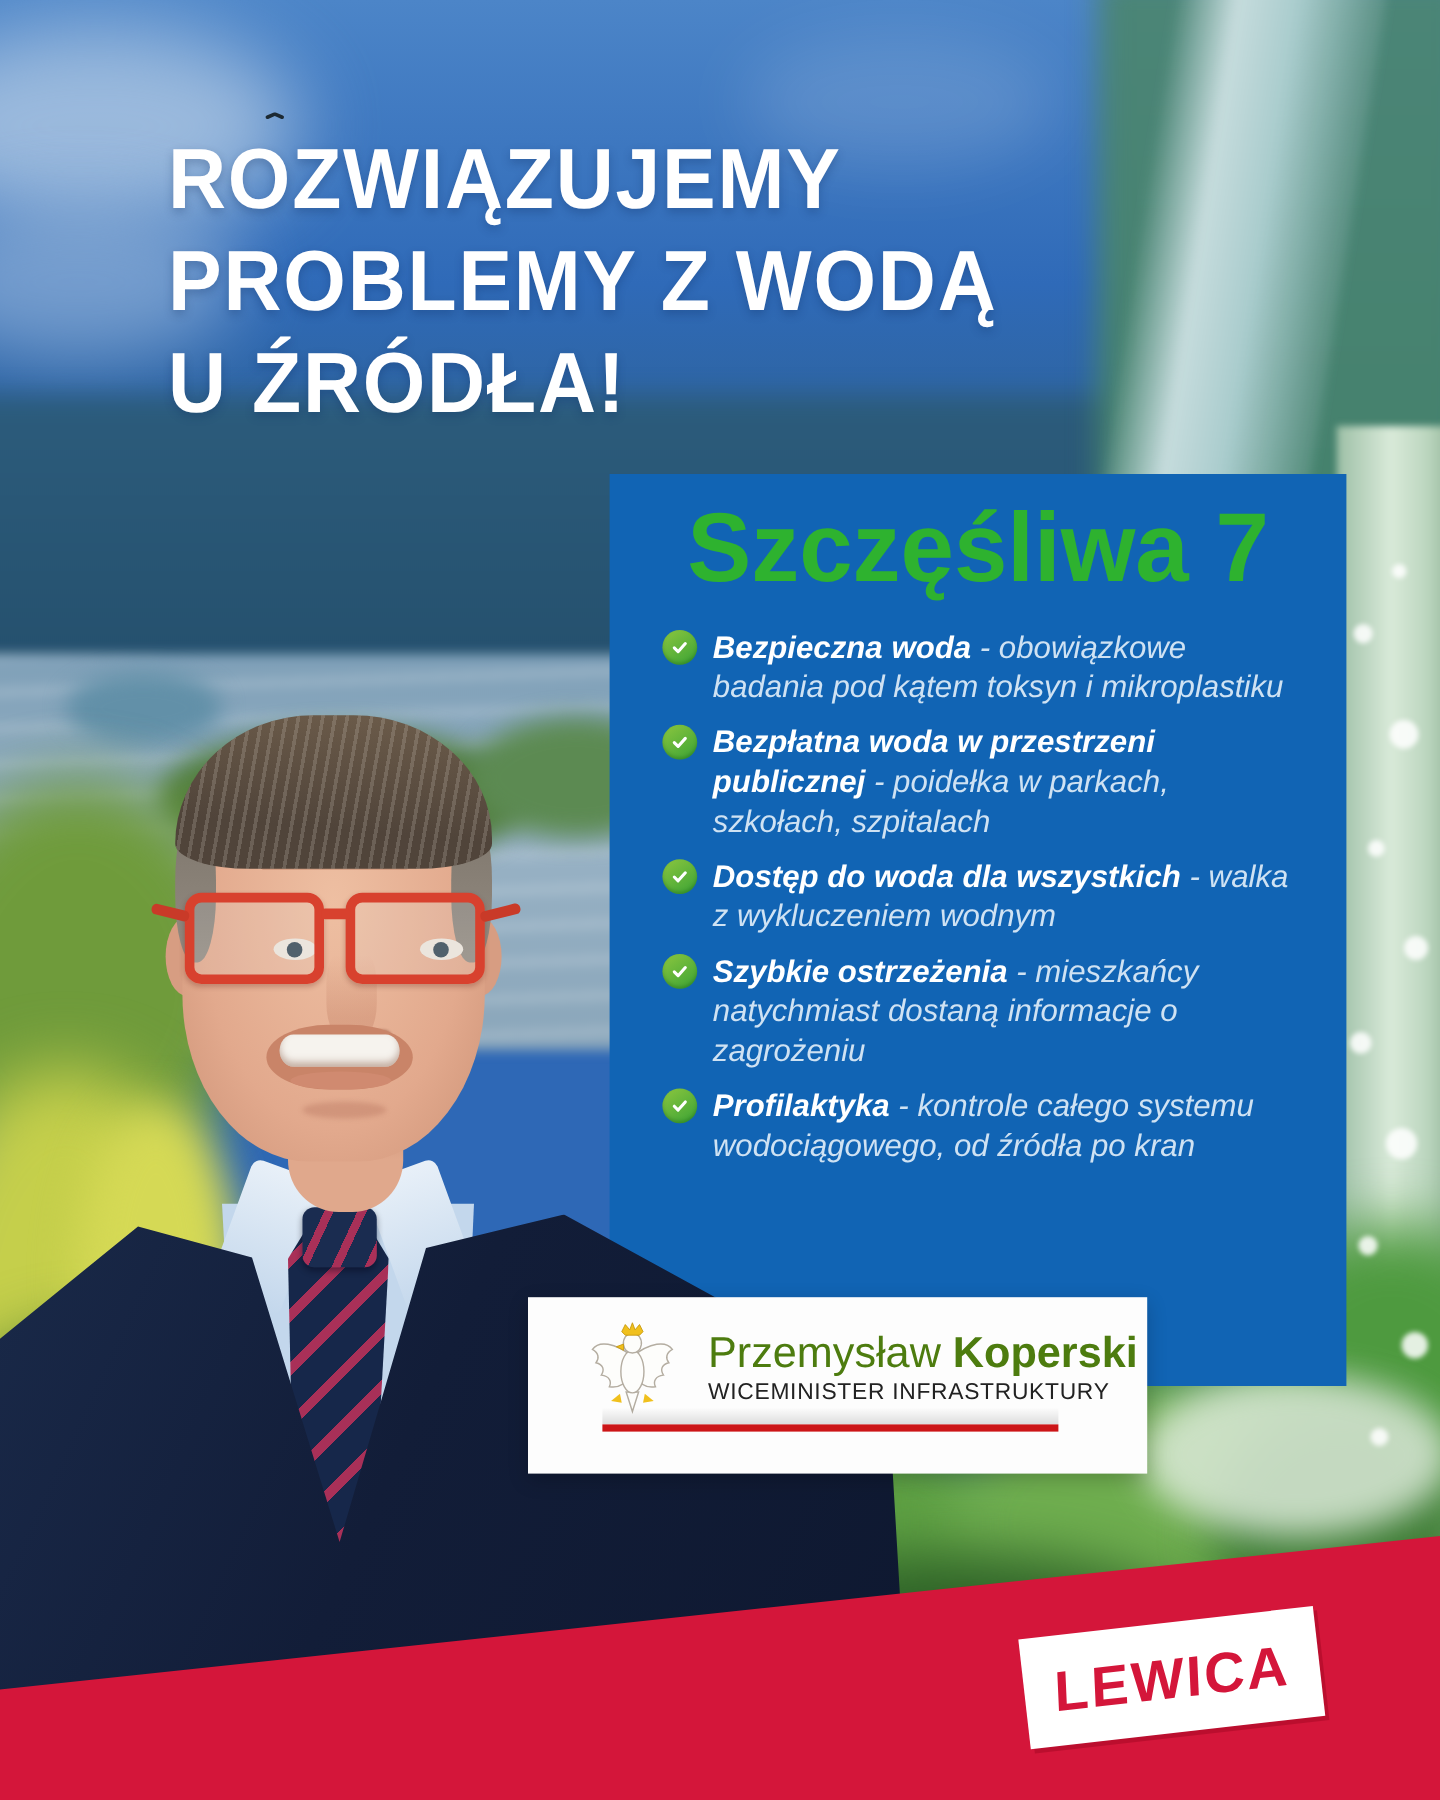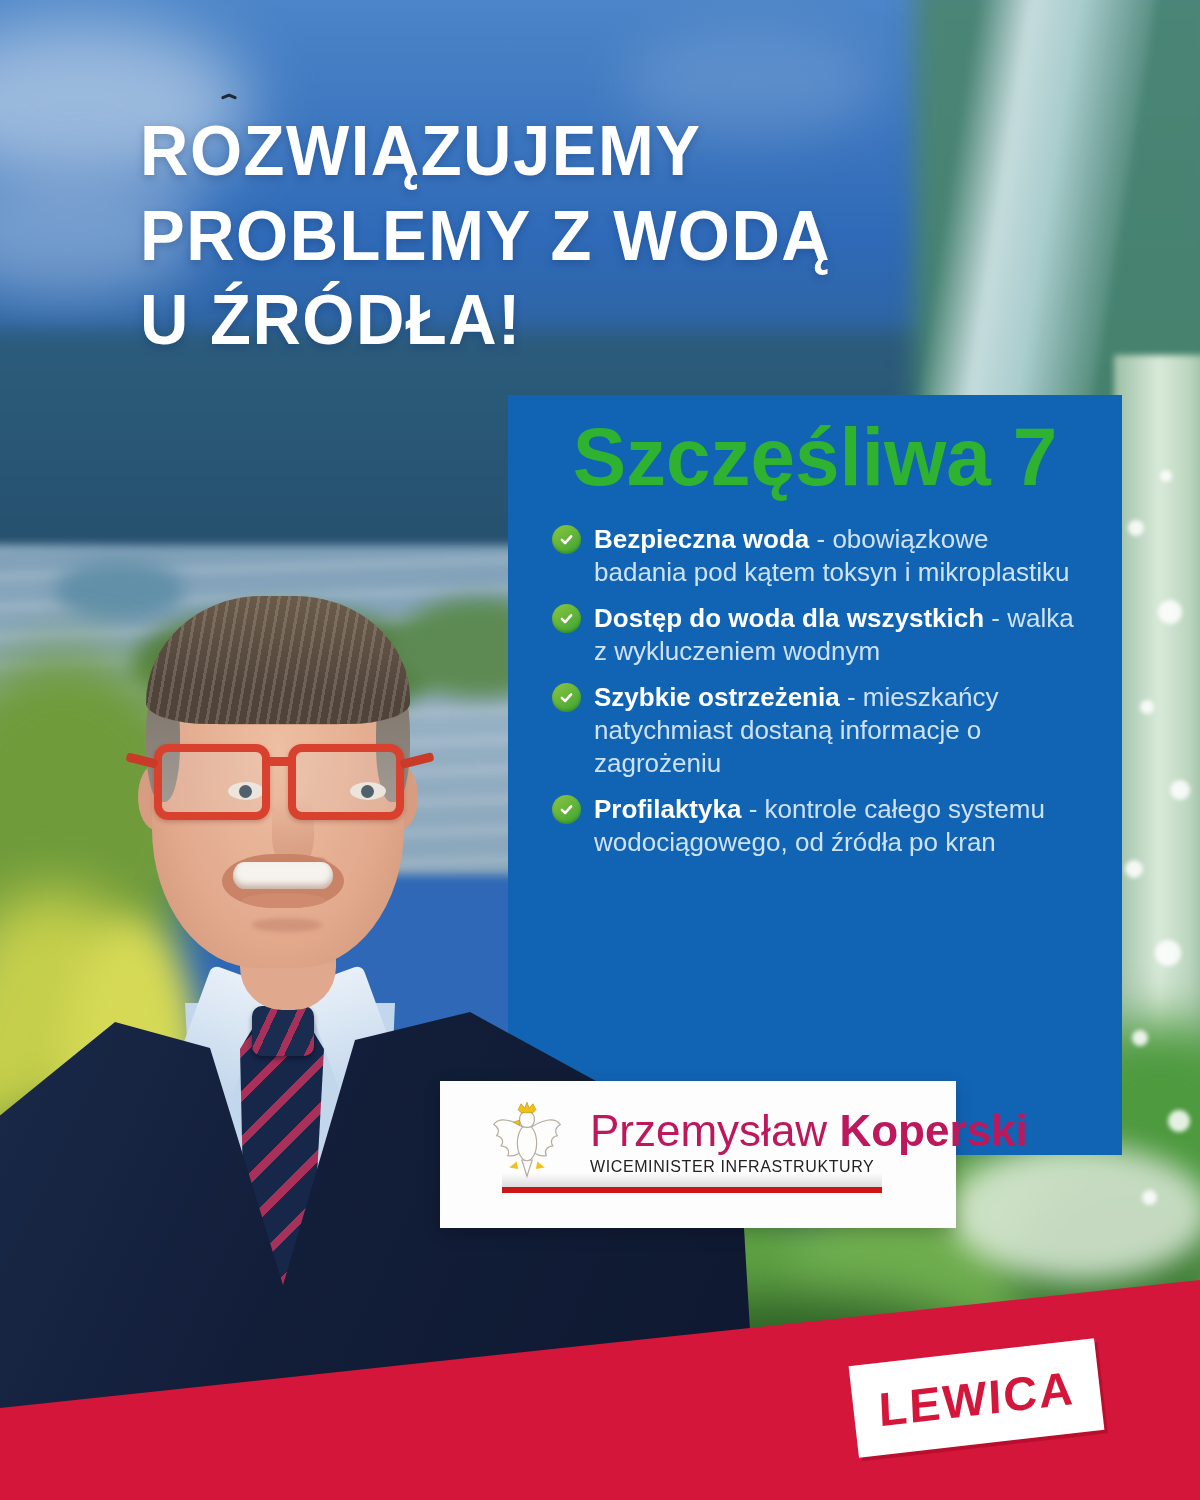--- a/index.html
+++ b/index.html
@@ -55,21 +55,21 @@
   .headline{z-index:15;left:140px;top:108px;color:#fff;font-weight:700;
     font-size:67px;line-height:80px;letter-spacing:1.5px;transform:scaleY(1.06);transform-origin:top left;
     text-shadow:0 3px 8px rgba(10,40,90,.28);}
   
   .blue-card{z-index:10;left:508px;top:395px;width:614px;height:760px;
     background:var(--card-blue,#1164b4);padding:22px 44px 0 44px;}
   .card-title{color:var(--accent-green,#2eb22f);font-size:80px;line-height:1.0;font-weight:700;
     text-align:center;transform:scaleY(1.02);letter-spacing:0;}
   .card-subtitle{color:#fff;font-size:57px;line-height:1.0;font-weight:700;text-align:right;margin-top:2px;}
   .pledges{margin-top:26px;}
-  .pledge{display:flex;align-items:flex-start;gap:13px;margin-bottom:13px;}
+  .pledge{display:flex;align-items:flex-start;gap:13px;margin-bottom:13px;font-style:italic;}
   .check{flex:0 0 auto;width:29px;height:29px;border-radius:50%;margin-top:2px;
     background:linear-gradient(145deg,#8cc63f,#3aa335);display:flex;align-items:center;justify-content:center;
     box-shadow:inset 0 -2px 3px rgba(0,60,0,.25);}
   .check svg{width:17px;height:17px;display:block;}
   .pledge p{margin:0;font-size:26px;line-height:33px;color:#cfe2f3;width:535px;}
   .pledge b{color:#fff;font-weight:700;}
   
   .person{z-index:20;left:0;top:0;width:1200px;height:1500px;pointer-events:none;}
   .shirt{left:185px;top:975px;width:210px;height:435px;background:#c3d7ec;
     clip-path:polygon(0 28px,210px 28px,192px 435px,22px 435px);}
@@ -122,23 +122,23 @@
   .lowlip{left:242px;top:893px;width:84px;height:15px;border-radius:50%;background:#d08a70;}
   .chin-sh{left:252px;top:918px;width:70px;height:14px;border-radius:50%;background:rgba(170,100,80,.3);filter:blur(2px);}
   
   .name-card{z-index:30;left:440px;top:1081px;width:516px;height:147px;background:#fdfdfd;
     box-shadow:0 5px 16px rgba(0,0,0,.2);display:flex;align-items:flex-start;}
   .name-card::before{content:'';position:absolute;left:62px;right:74px;top:92px;height:14px;
     background:linear-gradient(180deg,rgba(0,0,0,0),rgba(0,0,0,.13));}
   .red-line{position:absolute;left:62px;right:74px;top:106px;height:6px;background:var(--underline-red,#cc1517);}
   .eagle{margin:20px 0 0 50px;flex:0 0 auto;}
   .sig-text{margin:26px 0 0 26px;}
-  .sig-name{font-size:44px;line-height:1.1;color:#be185d;white-space:nowrap;}
+  .sig-name{font-size:36px;line-height:1.1;color:#4d7c0f;white-space:nowrap;}
   .sig-name b{font-weight:700;}
-  .sig-role{font-size:16px;letter-spacing:.6px;color:#222;margin-top:3px;white-space:nowrap;}
+  .sig-role{font-size:19px;letter-spacing:.6px;color:#222;margin-top:3px;white-space:nowrap;}
   
   .red-band{z-index:40;left:0;top:1255px;width:1200px;height:245px;background:var(--band-red,#d4163a);
     clip-path:polygon(0 153px,1200px 25px,1200px 245px,0 245px);}
   .lewica{z-index:41;left:853px;top:1352px;width:247px;height:92px;background:#fff;
     transform:rotate(-6.5deg);display:flex;align-items:center;justify-content:center;
     box-shadow:3px 4px 0 rgba(140,0,25,.35);}
   .lewica span{color:var(--logo-red,#d4163a);font-size:47px;font-weight:700;letter-spacing:2px;
     transform:skewX(-4deg);}
 </style>
 </head>
@@ -205,20 +205,28 @@
             </svg>
           </span>
           <p><b>Bezpieczna woda</b><span> - obowiązkowe badania pod kątem toksyn i mikroplastiku</span></p>
         </div>
         <div class="pledge">
           <span class="check">
             <svg viewBox="0 0 24 24">
               <path d="M5.5 12.5l4.5 4.5 8.5-9.5" stroke="#fff" stroke-width="3.6" fill="none" stroke-linecap="round" stroke-linejoin="round"></path>
             </svg>
           </span>
+          <p><b>Bezpłatna woda w przestrzeni publicznej</b><span> - poidełka w parkach, szkołach, szpitalach</span></p>
+        </div>
+        <div class="pledge">
+          <span class="check">
+            <svg viewBox="0 0 24 24">
+              <path d="M5.5 12.5l4.5 4.5 8.5-9.5" stroke="#fff" stroke-width="3.6" fill="none" stroke-linecap="round" stroke-linejoin="round"></path>
+            </svg>
+          </span>
           <p><b>Dostęp do woda dla wszystkich</b><span> - walka z wykluczeniem wodnym</span></p>
         </div>
         <div class="pledge">
           <span class="check">
             <svg viewBox="0 0 24 24">
               <path d="M5.5 12.5l4.5 4.5 8.5-9.5" stroke="#fff" stroke-width="3.6" fill="none" stroke-linecap="round" stroke-linejoin="round"></path>
             </svg>
           </span>
           <p><b>Szybkie ostrzeżenia</b><span> - mieszkańcy natychmiast dostaną informacje o zagrożeniu</span></p>
         </div>

